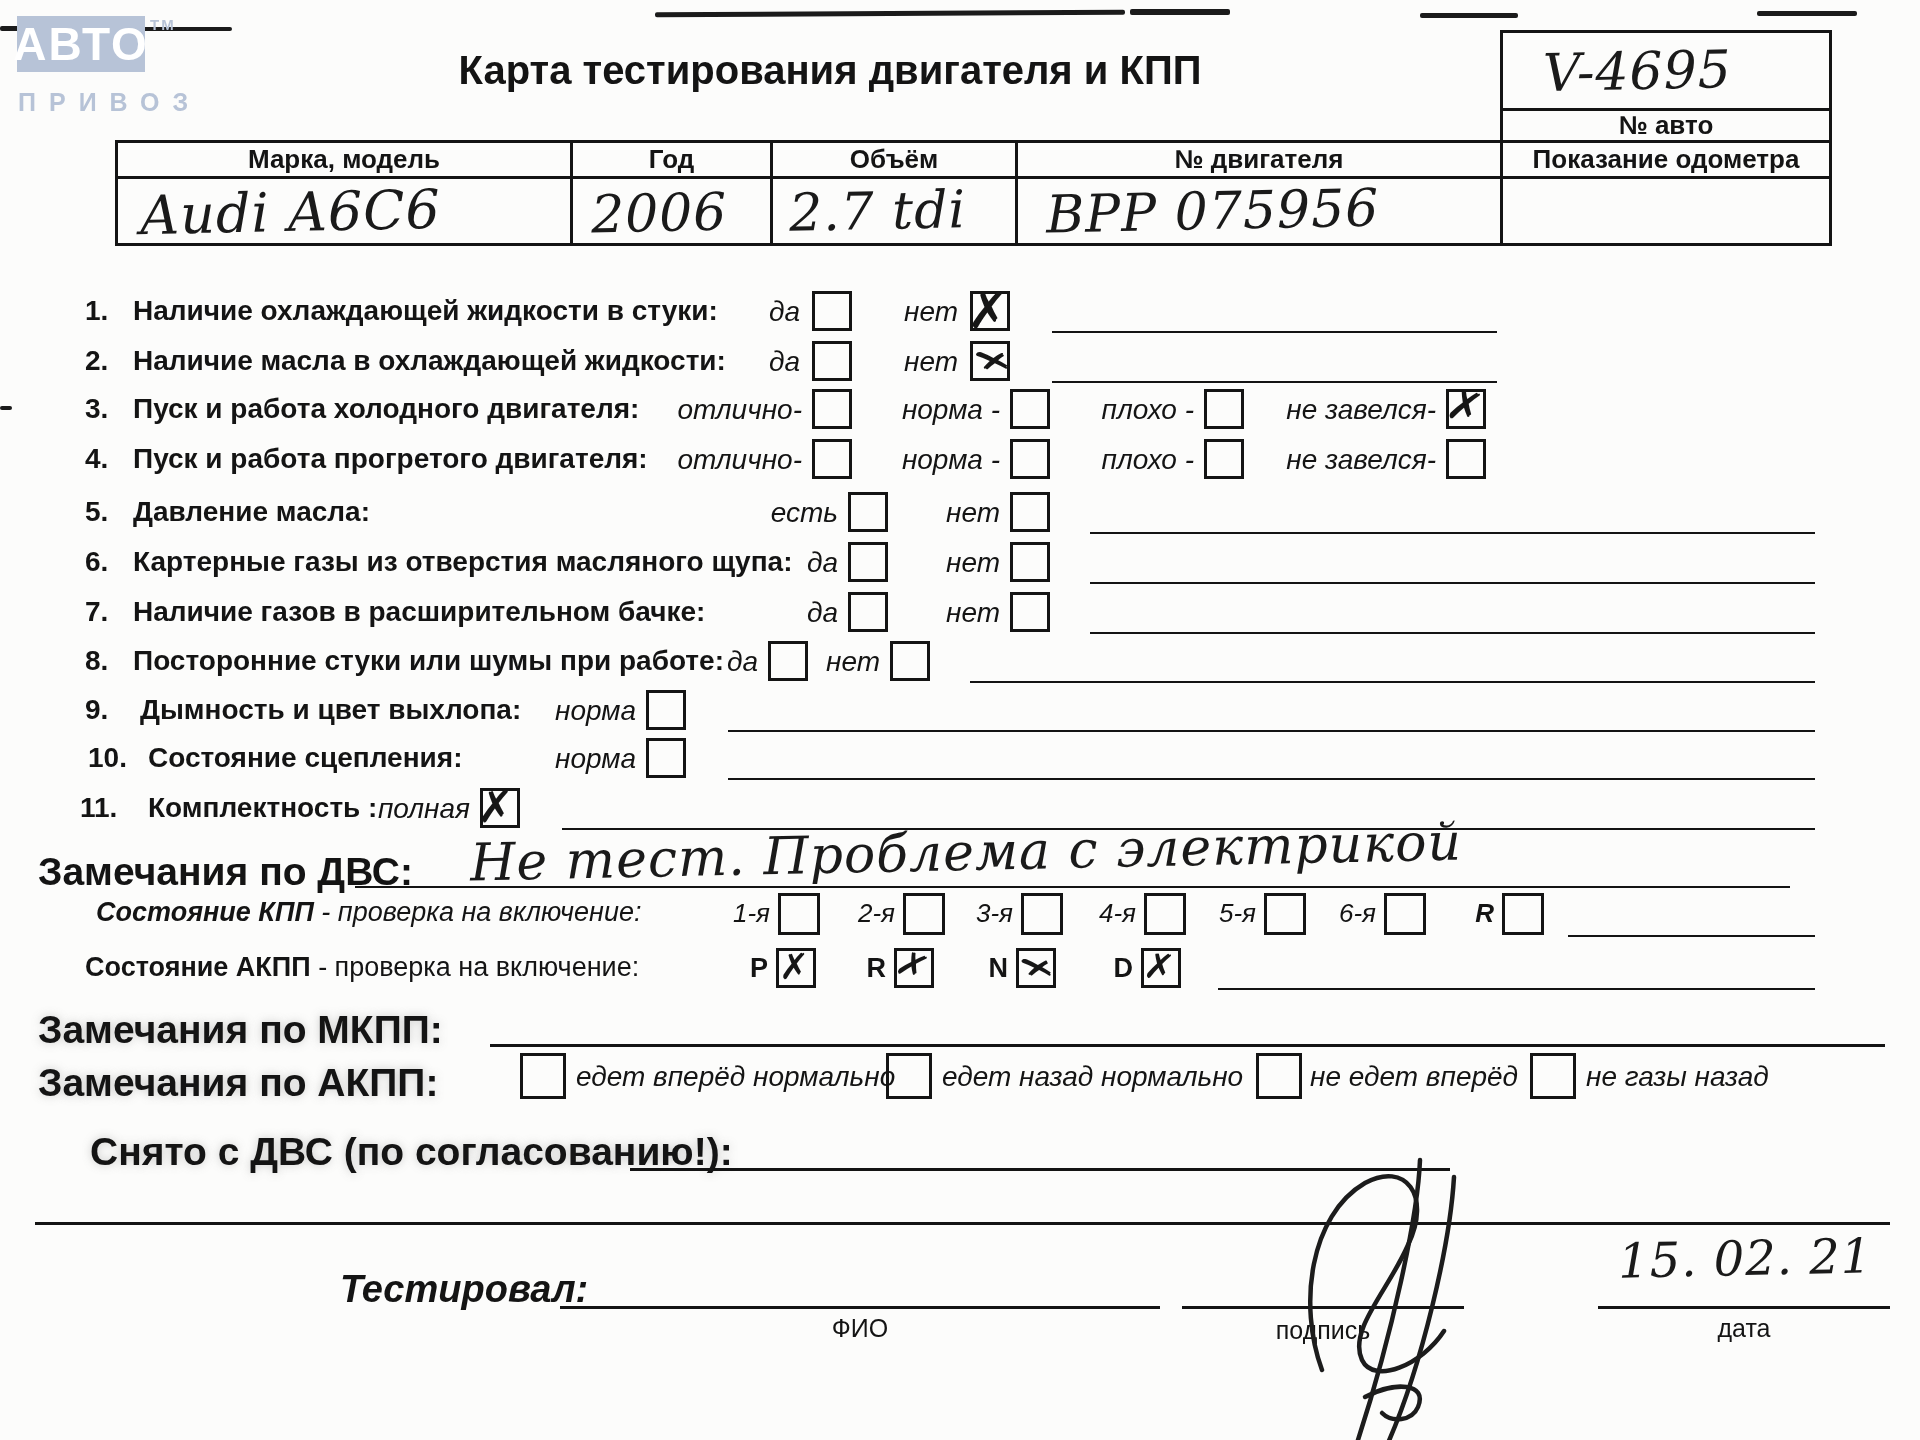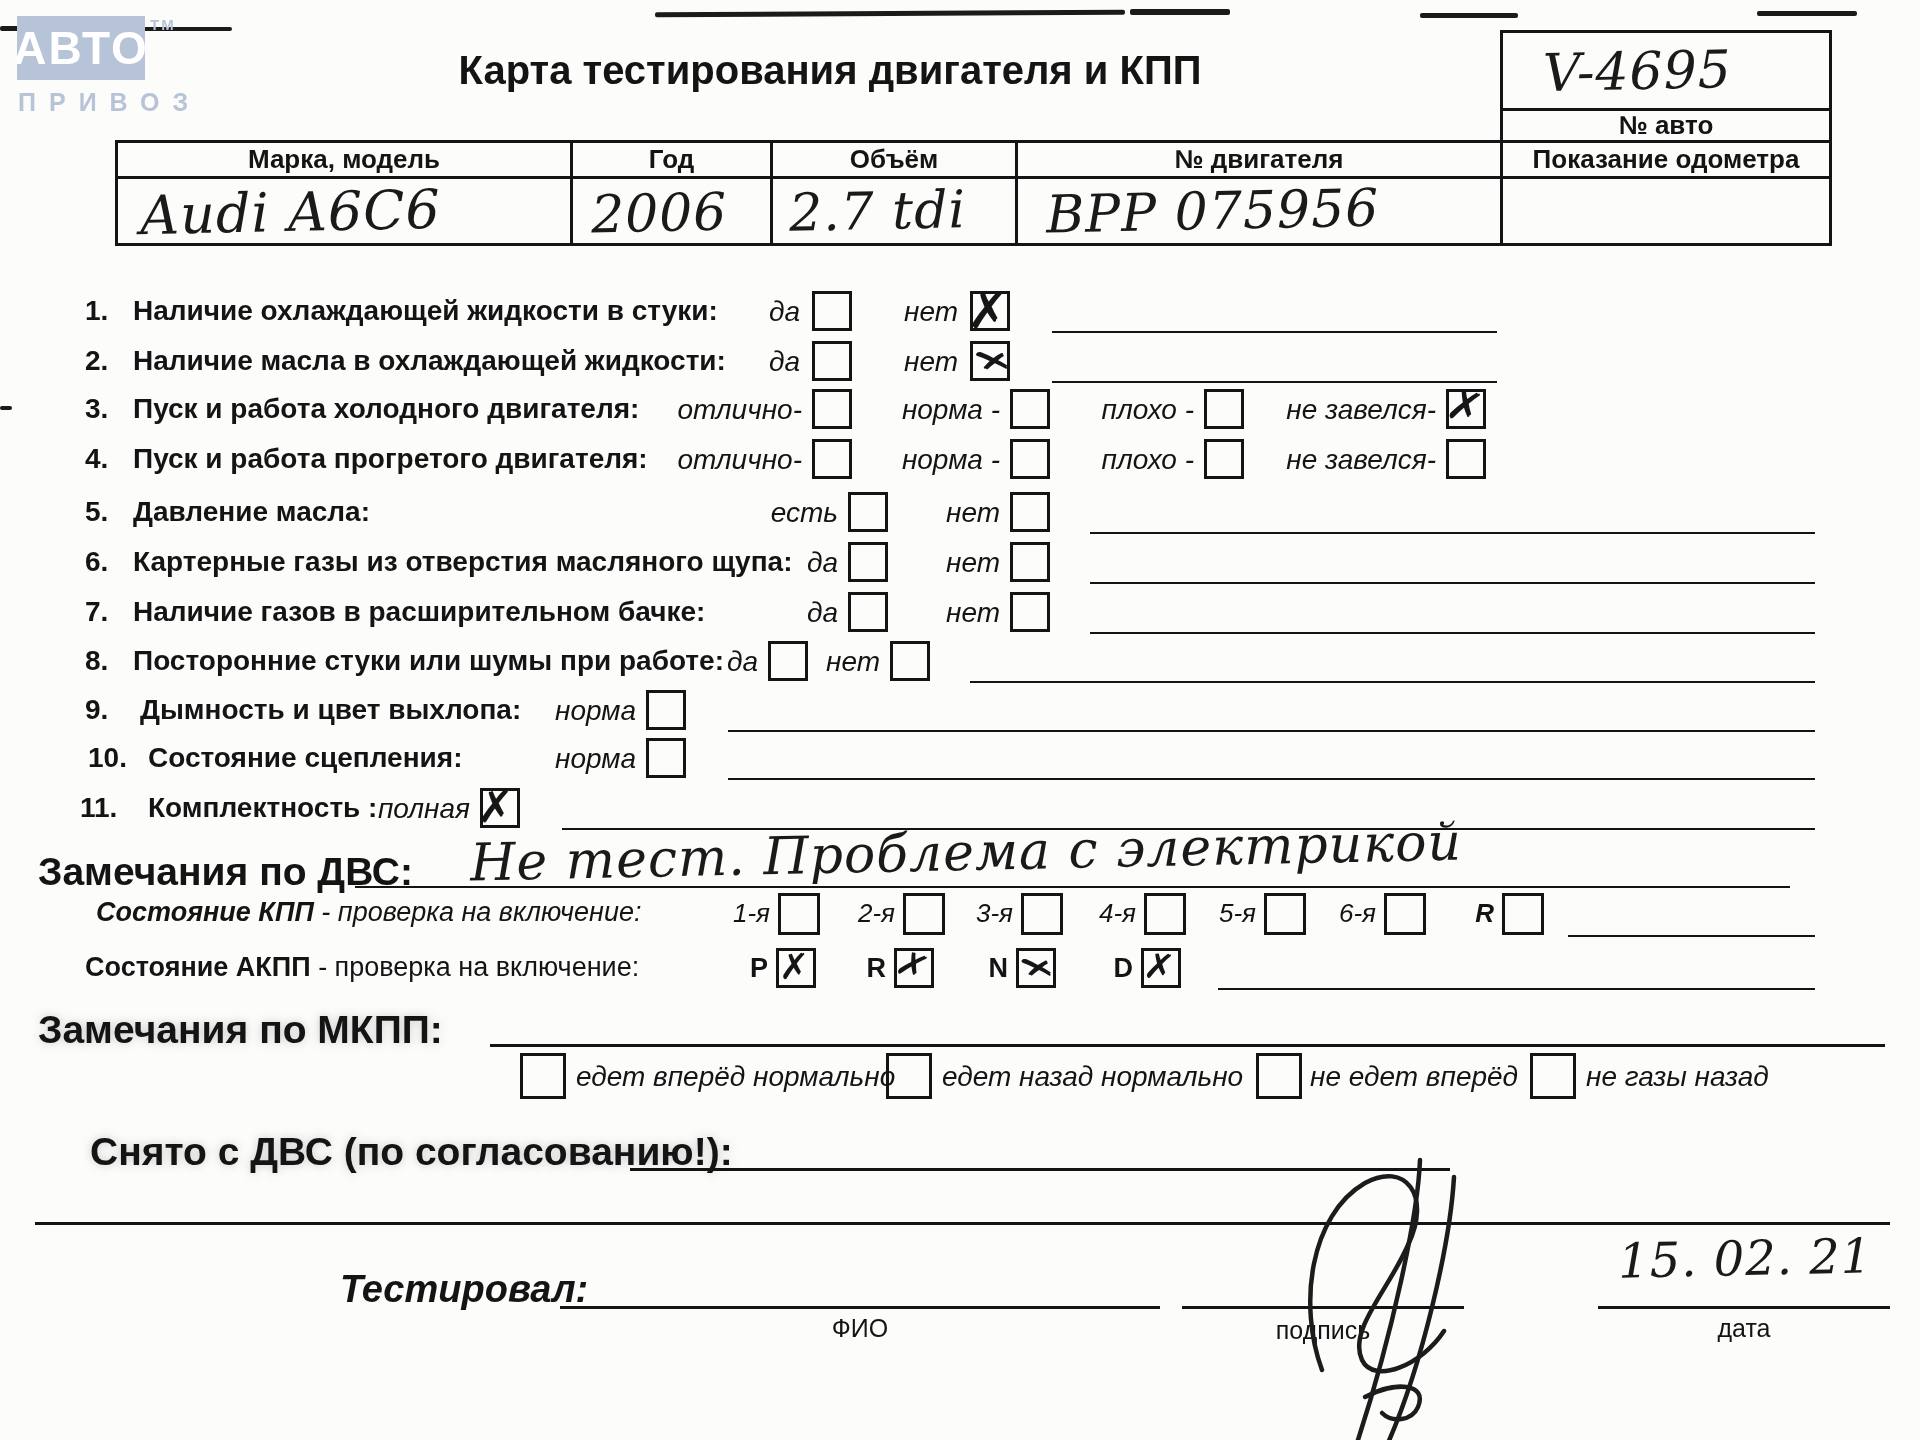--- a/index.html
+++ b/index.html
@@ -6,21 +6,21 @@
   body{
     width:1920px;height:1440px;position:relative;
     background:#fcfcfb;color:#141414;
     font-family:"Liberation Sans", sans-serif;
     overflow:hidden;
   }
   .abs{position:absolute;}
   
   .artifact{position:absolute;background:#1b1b1b;border-radius:2px;}
   
-  .logo-box{position:absolute;left:17px;top:16px;width:128px;height:64px;background:#b7c3d7;
+  .logo-box{position:absolute;left:17px;top:16px;width:128px;height:56px;background:#b7c3d7;
     display:flex;align-items:center;justify-content:center;}
   .logo-top{color:#ffffff;font-weight:bold;font-size:46px;letter-spacing:2px;font-family:"Liberation Sans",sans-serif;}
   .logo-tm{position:absolute;left:150px;top:16px;color:#b7c3d7;font-size:15px;font-weight:bold;letter-spacing:2px;}
   .logo-bottom{position:absolute;left:18px;top:88px;color:#b7c3d7;font-weight:bold;font-size:25px;letter-spacing:13px;white-space:nowrap;}
   
   .title{position:absolute;left:400px;top:48px;width:860px;text-align:center;
     font-size:40px;font-weight:bold;white-space:nowrap;}
   
   .cell{position:absolute;border:3px solid #141414;box-sizing:border-box;background:transparent;}
   .cell-label{display:flex;align-items:center;justify-content:center;font-weight:bold;font-size:26px;}
@@ -273,20 +273,21 @@
     </span>
   <span class="uline" style="left:1218px;width:597px;"></span>
 </div>
 
 <div class="row" style="top:1000px;height:48px;">
   <span class="seclbl smudge" style="left:38px;top:8px;">Замечания по МКПП:</span>
   <span class="uline uline3" style="left:490px;width:1395px;height:44px;"></span>
 </div>
 
 <div class="row" style="top:1053px;height:50px;">
+  <span class="seclbl smudge" style="left:38px;top:8px;">Замечания по АКПП:</span>
   <span class="box box46" style="left:520px;"></span>
   <span class="optl" style="left:576px;top:8px;">едет вперёд нормально</span>
   <span class="box box46" style="left:886px;"></span>
   <span class="optl" style="left:942px;top:8px;">едет назад нормально</span>
   <span class="box box46" style="left:1256px;"></span>
   <span class="optl" style="left:1310px;top:8px;">не едет вперёд</span>
   <span class="box box46" style="left:1530px;"></span>
   <span class="optl" style="left:1586px;top:8px;">не газы назад</span>
 </div>
 

